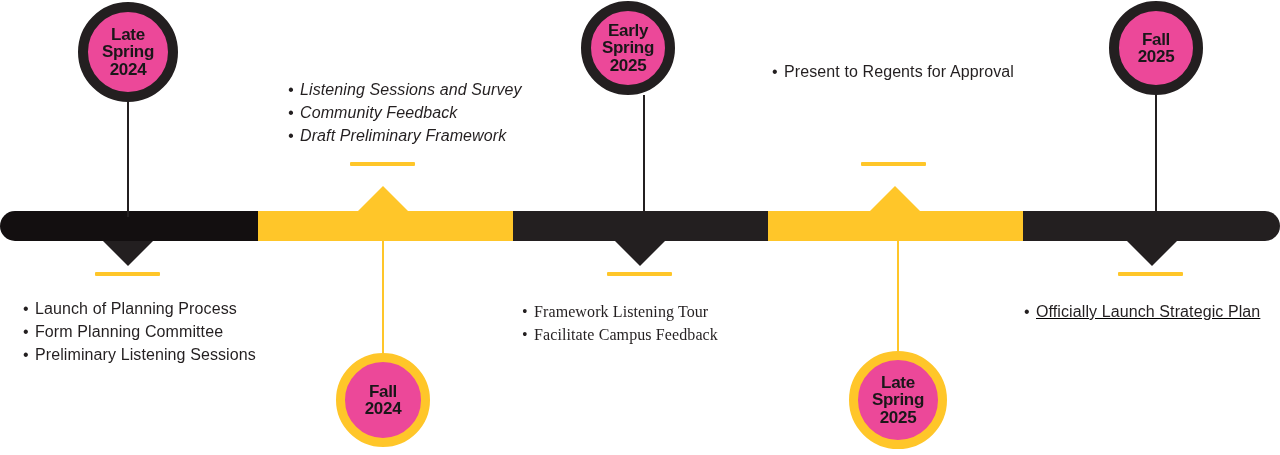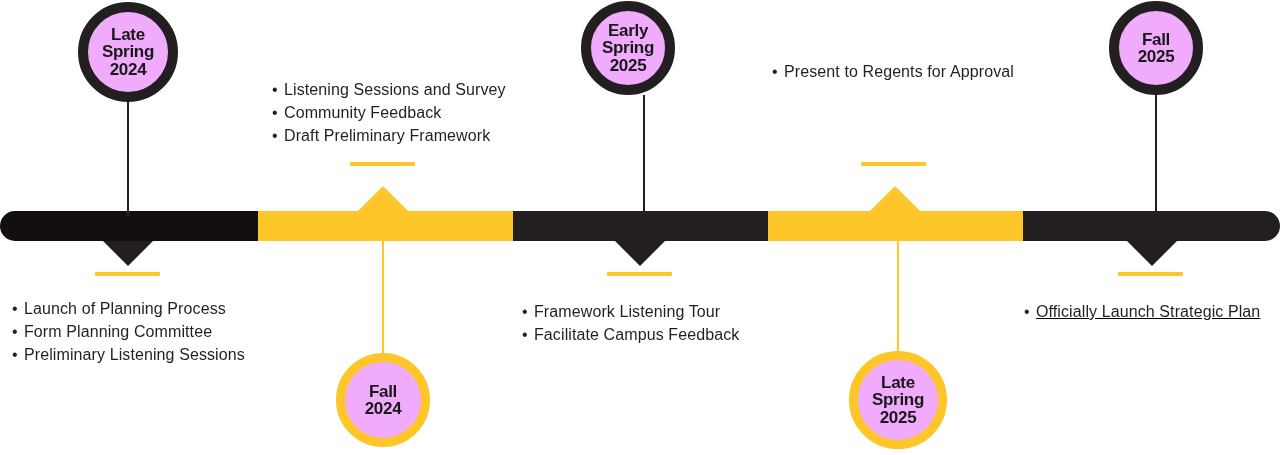--- a/index.html
+++ b/index.html
@@ -55,21 +55,21 @@
   
   .connector {
     position: absolute;
     width: 2px;
   }
 
   
   .circle {
     position: absolute;
     border-radius: 50%;
-    background: #f0abfc;
+    background: #ec4899;
     box-sizing: border-box;
     display: flex;
     align-items: center;
     justify-content: center;
     text-align: center;
   }
   .circle-label {
     font-weight: bold;
     font-size: 17px;
     line-height: 1.02;
@@ -147,33 +147,33 @@
 Spring
 2025</div>
       </div>
       <div class="arrow-down" style="left: 1127px; border-top: 25px solid rgb(35, 31, 32);"></div>
       <div class="connector" style="background: rgb(35, 31, 32); left: 1155px; top: 95px; height: 122px;"></div>
       <div class="circle" style="left: 1109px; top: 1px; width: 94px; height: 94px; border: 10px solid rgb(35, 31, 32);">
         <div class="circle-label">Fall
 2025</div>
       </div>
       <div class="accent" style="left: 95px; top: 272px; width: 65px; background: rgb(255, 198, 41);"></div>
-      <ul class="bullets" style="left: 12px; top: 297px;">
+      <ul class="bullets" style="left: 23px; top: 297px;">
         <li>Launch of Planning Process</li>
         <li>Form Planning Committee</li>
         <li>Preliminary Listening Sessions</li>
       </ul>
       <div class="accent" style="left: 350px; top: 162px; width: 65px; background: rgb(255, 198, 41);"></div>
-      <ul class="bullets" style="left: 272px; top: 78px;">
+      <ul class="bullets" style="left: 288px; top: 78px; font-style: italic;">
         <li>Listening Sessions and Survey</li>
         <li>Community Feedback</li>
         <li>Draft Preliminary Framework</li>
       </ul>
       <div class="accent" style="left: 607px; top: 272px; width: 65px; background: rgb(255, 198, 41);"></div>
-      <ul class="bullets" style="left: 522px; top: 300px;">
+      <ul class="bullets" style="left: 522px; top: 300px; font-family: Liberation Serif, serif;">
         <li>Framework Listening Tour</li>
         <li>Facilitate Campus Feedback</li>
       </ul>
       <div class="accent" style="left: 861px; top: 162px; width: 65px; background: rgb(255, 198, 41);"></div>
       <ul class="bullets" style="left: 772px; top: 60px;">
         <li>Present to Regents for Approval</li>
       </ul>
       <div class="accent" style="left: 1118px; top: 272px; width: 65px; background: rgb(255, 198, 41);"></div>
       <ul class="bullets" style="left: 1024px; top: 300px; text-decoration: underline;">
         <li>Officially Launch Strategic Plan</li>

